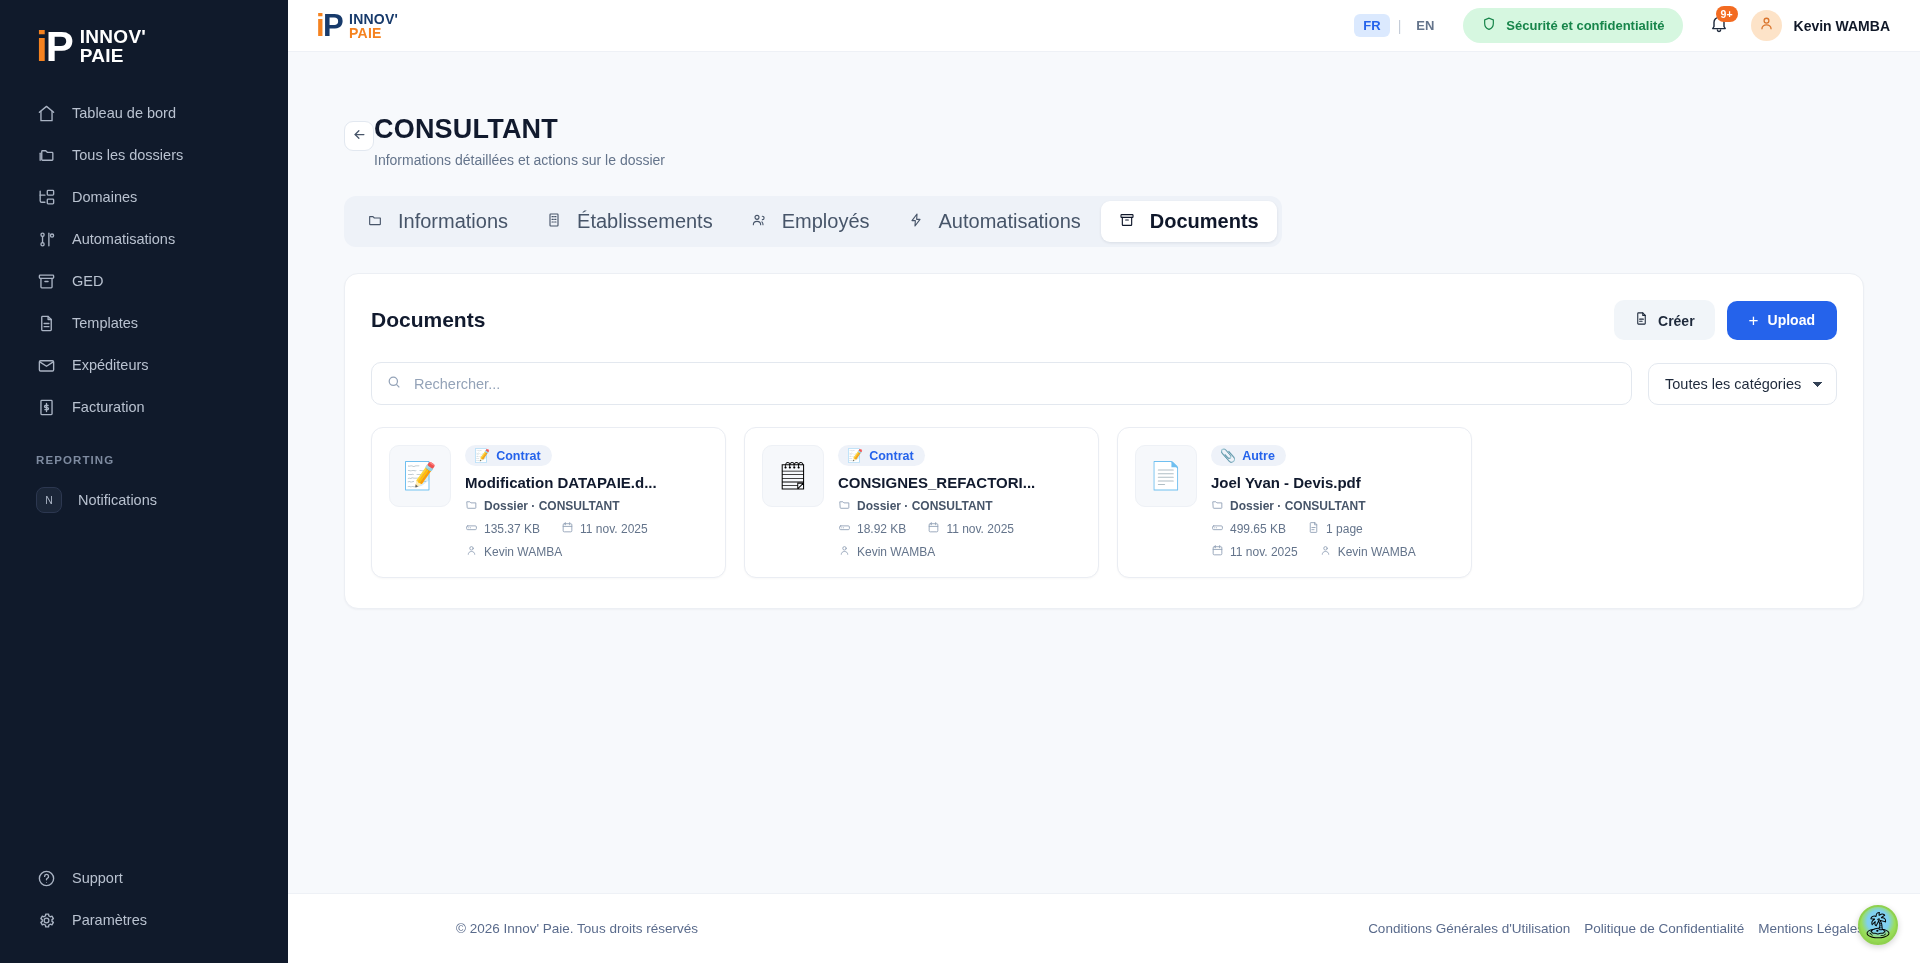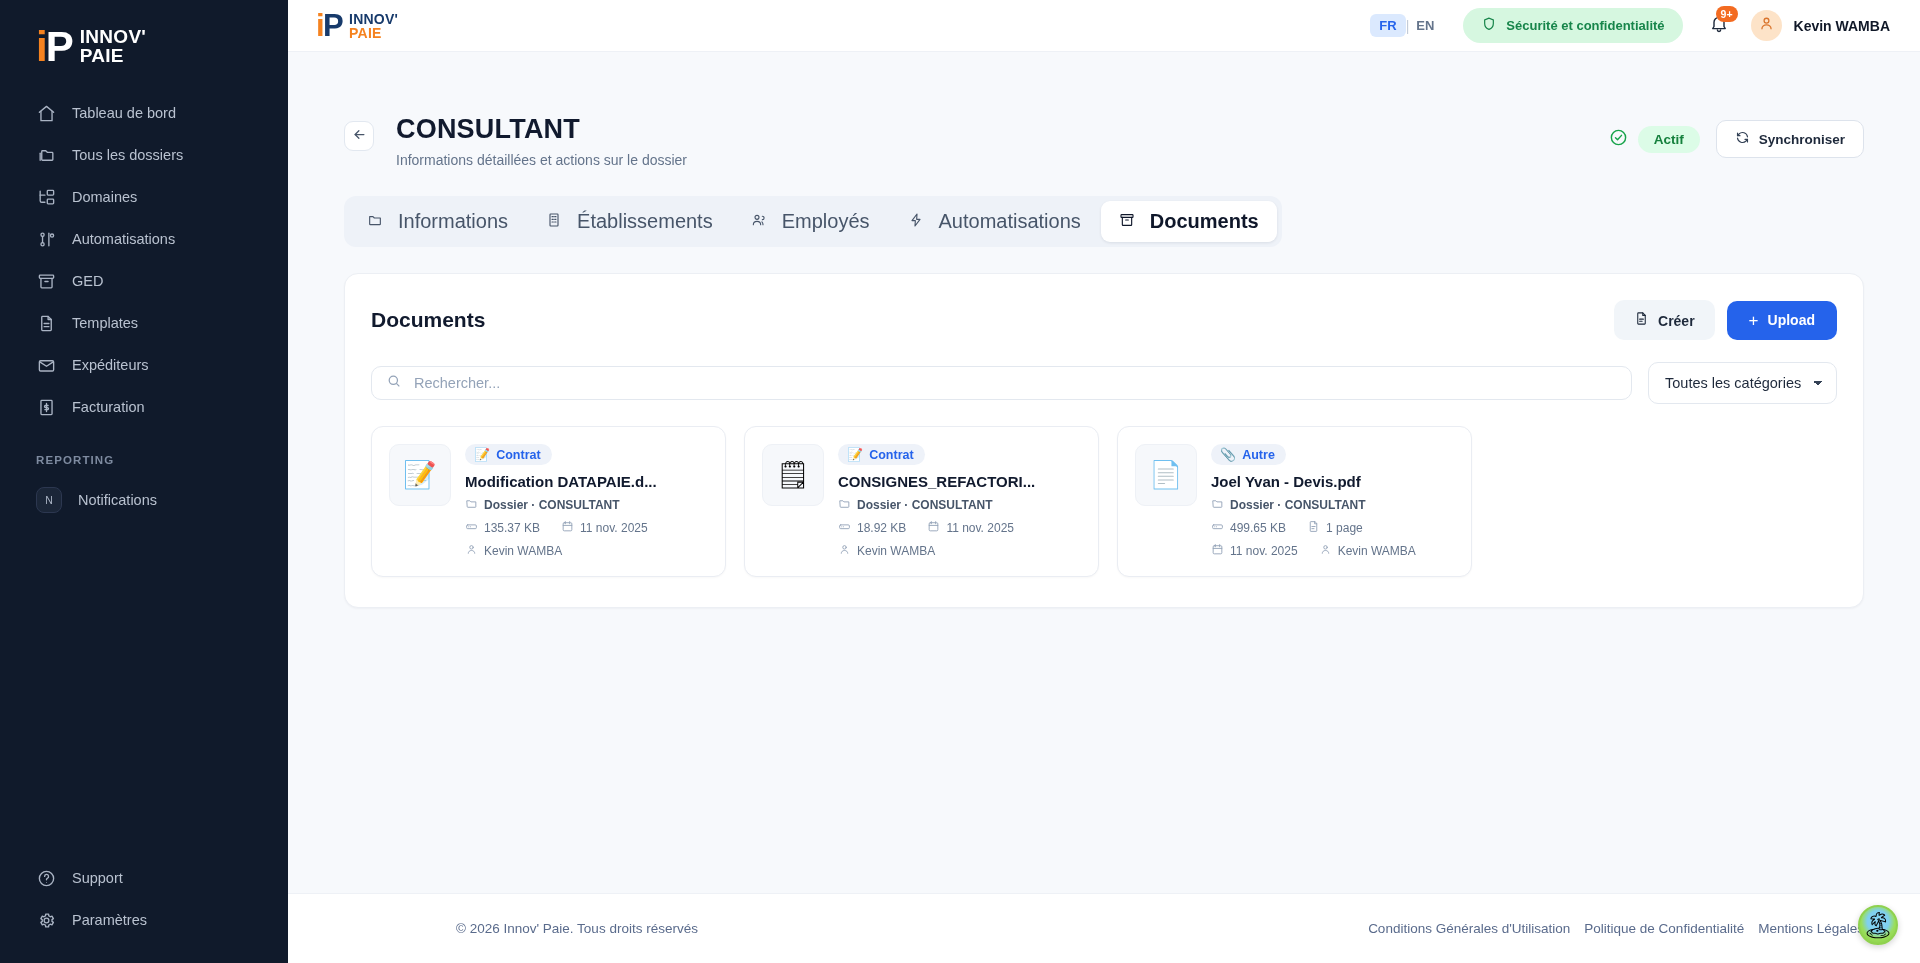--- a/index.html
+++ b/index.html
@@ -50,21 +50,21 @@
     padding: 0 30px 0 28px; border-bottom: 1px solid #eef1f6; flex: 0 0 52px;
   }
   .top-logo { display: flex; align-items: center; gap: 7px; }
   .top-logo .ip { font-size: 31px; font-weight: 700; letter-spacing: -1.6px; line-height:1; display:flex; }
   .top-logo .ip .i { color: #f5821f; }
   .top-logo .ip .p { color: #173a6b; }
   .top-logo .w { display: flex; flex-direction: column; line-height: 1; }
   .top-logo .w .a { color: #173a6b; font-size: 14px; font-weight: 700; letter-spacing: .2px; }
   .top-logo .w .b { color: #f5821f; font-size: 14px; font-weight: 700; letter-spacing: .2px; }
   .top-right { margin-left: auto; display: flex; align-items: center; gap: 0; }
-  .lang { display: flex; align-items: center; gap: 0; margin-right: 22px; }
+  .lang { display: flex; align-items: center; gap: 8px; margin-right: 22px; }
   .lang .on { background: #dbe9fe; color: #2563eb; font-weight: 700; font-size: 13px; padding: 4px 9px; border-radius: 6px; cursor:pointer; }
   .lang .sep { color: #c4ccd8; font-size: 14px; }
   .lang .off { color: #64748b; font-weight: 600; font-size: 13px; padding: 4px 7px; cursor:pointer; }
   .sec-pill {
     display: flex; align-items: center; gap: 9px; background: #d6f7e0; color: #17854a;
     font-size: 13px; font-weight: 600; border-radius: 20px; padding: 8px 18px; cursor: pointer;
   }
   .sec-pill svg { width: 16px; height: 16px; fill: none; stroke: #17854a; stroke-width: 1.8; }
   .bell-wrap { position: relative; margin: 0 22px 0 26px; cursor: pointer; }
   .bell-wrap svg { width: 20px; height: 20px; fill: none; stroke: #1e293b; stroke-width: 1.7; stroke-linecap: round; stroke-linejoin: round; }
@@ -77,21 +77,21 @@
   .user-name { font-size: 14px; font-weight: 700; color: #101828; margin-left: 12px; }
 
   
   .content { flex: 1; overflow: hidden; display: flex; flex-direction: column; }
   .page-head { display: flex; align-items: flex-start; padding: 62px 56px 0 56px; }
   .back-btn {
     width: 30px; height: 30px; border-radius: 9px; border: 1px solid #e2e8f0; background: #fff;
     display:flex; align-items:center; justify-content:center; margin-top: 7px; cursor: pointer;
   }
   .back-btn svg { width: 15px; height: 15px; stroke:#475569; fill:none; stroke-width:2; stroke-linecap:round; stroke-linejoin:round;}
-  .titles { margin-left: 22px; }
+  .titles { }
   .titles h1 { font-size: 27px; font-weight: 700; color: #111a2e; letter-spacing: .2px; }
   .titles p { font-size: 14px; color: #64748b; margin-top: 7px; }
   .head-right { margin-left: auto; display: flex; align-items: center; gap: 10px; margin-top: 6px; }
   .check-ico svg { width: 19px; height: 19px; stroke: #16a34a; fill:none; stroke-width: 1.8; stroke-linecap:round; stroke-linejoin:round;}
   .actif { background: #dcfce7; color: #15803d; font-size: 13.5px; font-weight: 700; padding: 6px 16px; border-radius: 16px; }
   .sync-btn {
     display:flex; align-items:center; gap: 9px; border: 1px solid #dde3ec; background: #fff;
     border-radius: 10px; padding: 9px 18px; font-size: 13.5px; font-weight: 600; color: #1e293b; cursor:pointer;
     margin-left: 6px;
   }
@@ -125,21 +125,21 @@
   .btn-upload {
     display:flex; align-items:center; gap: 9px; background: #2563eb; border: none; border-radius: 10px;
     padding: 11px 22px; font-size: 14px; font-weight: 700; color: #fff; cursor:pointer;
     font-family: "Liberation Sans", sans-serif;
   }
   .btn-upload .plus { font-size: 17px; line-height: 1; font-weight: 400; }
 
   .filters { display: flex; align-items: center; gap: 16px; margin-top: 22px; }
   .search-box {
     flex: 1; position: relative; display: flex; align-items: center;
-    border: 1px solid #e3e8ef; border-radius: 10px; background: #fff; height: 34px; padding: 0 14px;
+    border: 1px solid #e3e8ef; border-radius: 10px; background: #fff; height: 43px; padding: 0 14px;
   }
   .search-box svg { width: 16px; height: 16px; stroke: #94a3b8; fill:none; stroke-width:1.9; }
   .search-box input {
     border: none; outline: none; flex: 1; margin-left: 12px; font-size: 14.5px; color: #1e293b;
     font-family: "Liberation Sans", sans-serif; background: transparent;
   }
   .search-box input::placeholder { color: #94a3b8; }
   .cat-select {
     height: 42px; border: 1px solid #e3e8ef; border-radius: 10px; background: #fff;
     padding: 0 34px 0 16px; font-size: 14.5px; color: #1e293b; cursor: pointer;
@@ -373,36 +373,20 @@
       <div class="page-head">
         <div class="back-btn">
           <span><svg viewBox="0 0 24 24">
                 <path d="M19 12H5"></path>
                 <path d="M11 6 5 12l6 6"></path>
               </svg></span>
         </div>
         <div class="titles">
           <h1>CONSULTANT</h1>
           <p>Informations détaillées et actions sur le dossier</p>
-        </div>
-        <div class="head-right">
-          <span class="check-ico"><svg viewBox="0 0 24 24">
-                <circle cx="12" cy="12" r="9"></circle>
-                <path d="M8.2 12.3l2.6 2.6 5-5.6"></path>
-              </svg></span>
-          <span class="actif">Actif</span>
-          <button class="sync-btn">
-            <span><svg viewBox="0 0 24 24">
-                  <path d="M20 11a8 8 0 0 0-13.6-4.6L4 9"></path>
-                  <path d="M4 5v4h4"></path>
-                  <path d="M4 13a8 8 0 0 0 13.6 4.6L20 15"></path>
-                  <path d="M20 19v-4h-4"></path>
-                </svg></span>
-            <span>Synchroniser</span>
-          </button>
         </div>
       </div>
 
       <div class="tabs-wrap">
         <div class="tabs">
           <div class="tab">
             <span><svg viewBox="0 0 24 24">
                   <path d="M4 7h5l2 2h9v9a1 1 0 0 1-1 1H5a1 1 0 0 1-1-1z"></path>
                 </svg></span>
             <span>Informations</span>

